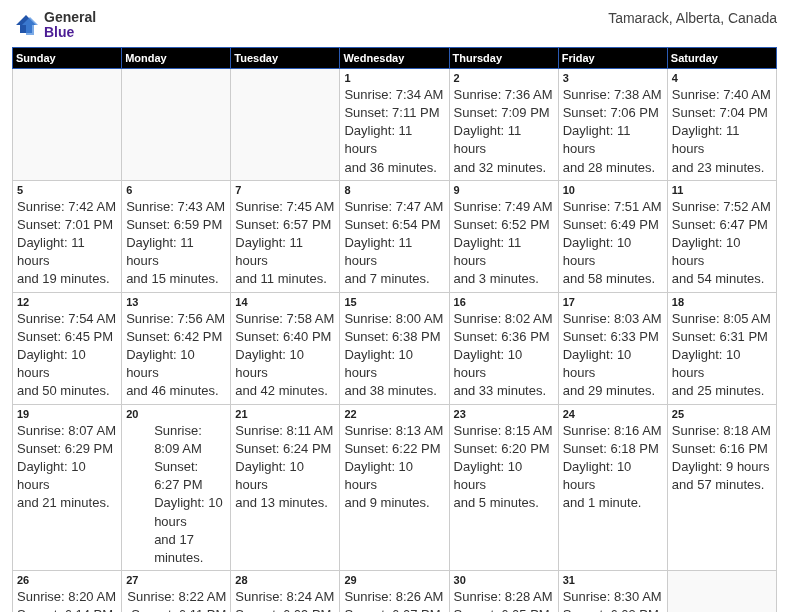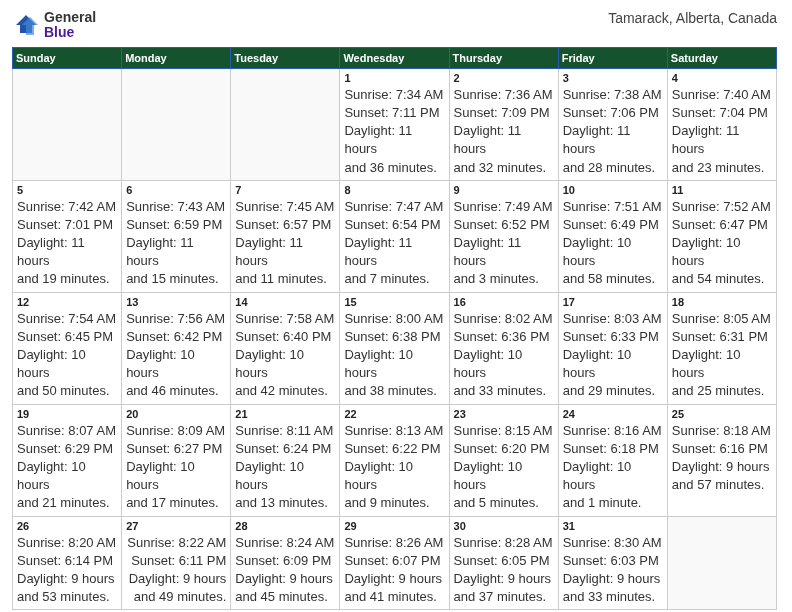--- a/index.html
+++ b/index.html
@@ -62,21 +62,21 @@
       text-align: center;
     }
     .calendar {
       flex: 1;
       border: 1px solid #ccc;
       border-collapse: collapse;
       width: 100%;
       table-layout: fixed;
     }
     .calendar th {
-      background: #14532d;
+      background: #000000;
       color: #fff;
       font-size: 11px;
       font-weight: bold;
       padding: 4px 3px;
       text-align: left;
       border: 1px solid #2a5ab4;
     }
     .calendar td {
       border: 1px solid #ccc;
       vertical-align: top;
@@ -275,21 +275,21 @@
         <tr>
           <td>
             <span class="day-num">19</span>
             <div class="day-info" style="white-space: pre-line;">Sunrise: 8:07 AM
 Sunset: 6:29 PM
 Daylight: 10 hours
 and 21 minutes.</div>
           </td>
           <td>
             <span class="day-num">20</span>
-            <div class="day-info" style="white-space: pre-line;">Sunrise: 8:09 AM
+            <div class="day-info" style="white-space: pre-line; margin-left: 28px;">Sunrise: 8:09 AM
 Sunset: 6:27 PM
 Daylight: 10 hours
 and 17 minutes.</div>
           </td>
           <td>
             <span class="day-num">21</span>
             <div class="day-info" style="white-space: pre-line;">Sunrise: 8:11 AM
 Sunset: 6:24 PM
 Daylight: 10 hours
 and 13 minutes.</div>

